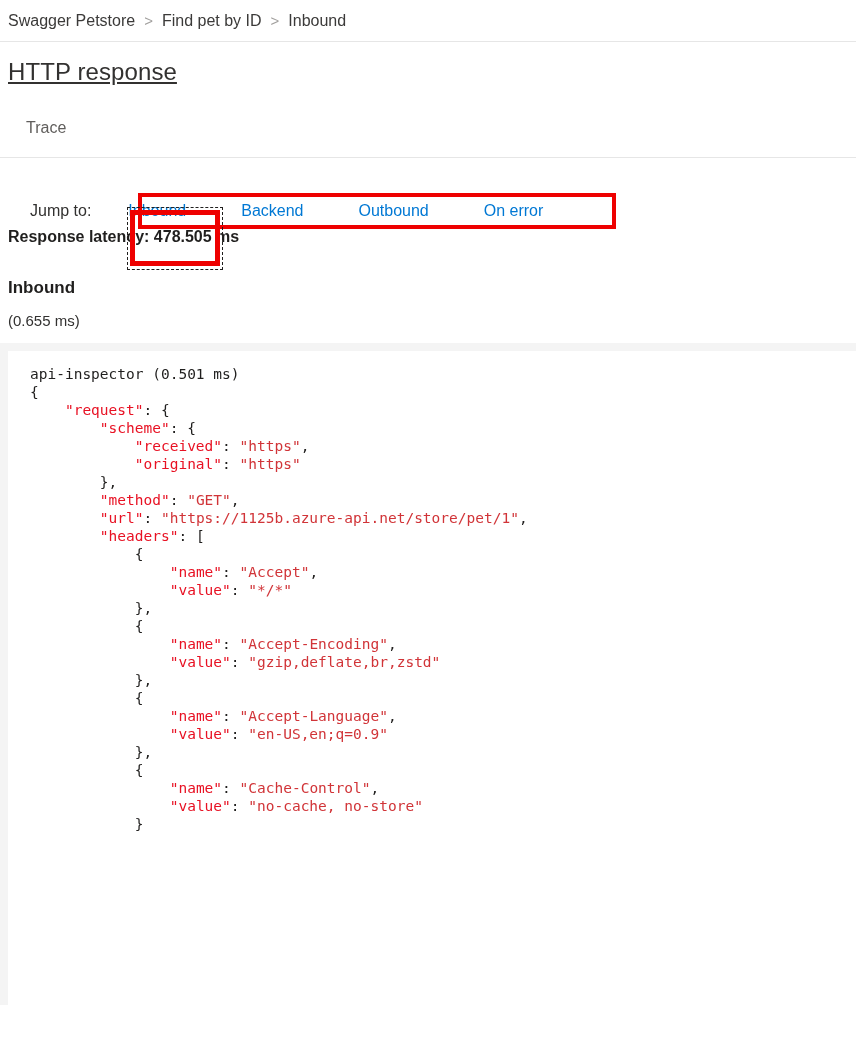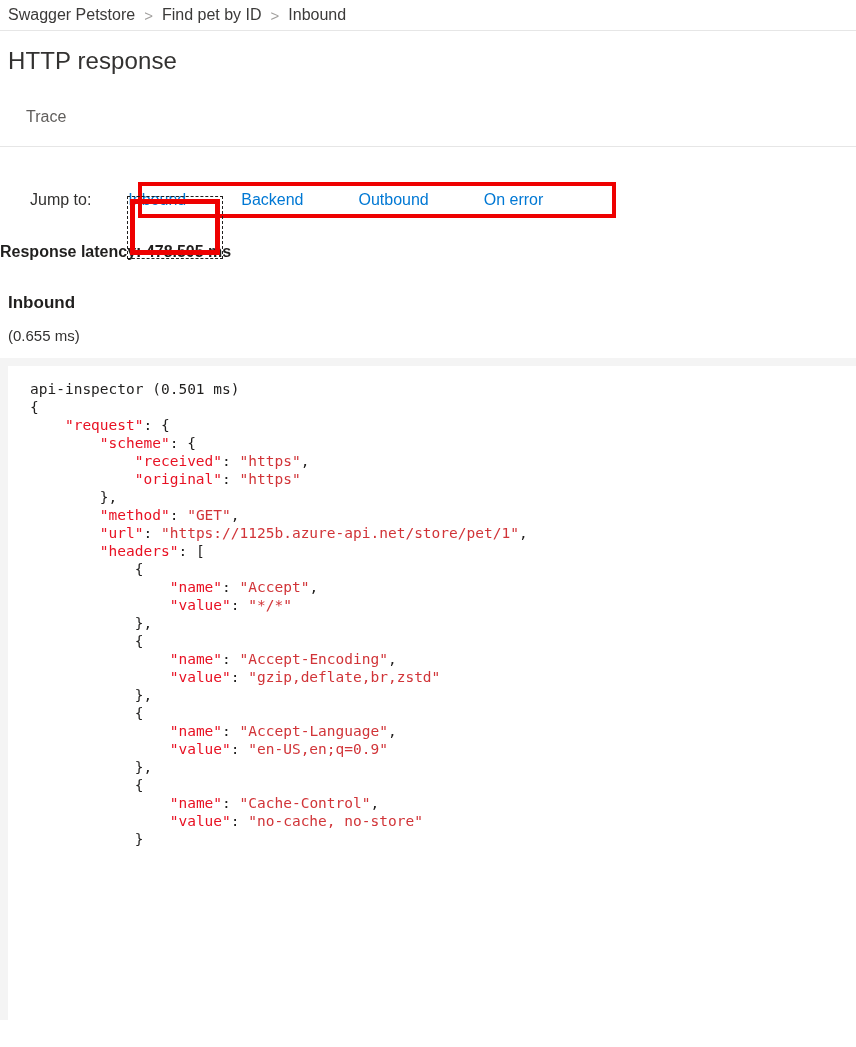--- a/index.html
+++ b/index.html
@@ -7,21 +7,21 @@
     margin: 0; padding: 0;
     width: 856px; height: 1047px;
     background: #ffffff;
     font-family: "Liberation Sans", sans-serif;
     color: #323130;
     overflow: hidden;
   }
 
   
   .breadcrumb {
-    height: 31px;
+    height: 42px;
     display: flex;
     align-items: center;
     padding-left: 8px;
     border-bottom: 1px solid #e6e6e6;
   }
   .crumb {
     font-size: 16px;
     color: #3b3a39;
     white-space: nowrap;
   }
@@ -32,20 +32,21 @@
   }
 
   
   .page-title {
     font-size: 24px;
     font-weight: 400;
     color: #323130;
     padding: 16px 0 0 8px;
     margin: 0;
     letter-spacing: .1px;
+    text-decoration: underline;
   }
 
   
   .tabs-wrap {
     position: relative;
     margin-top: 14px;
     height: 58px;
   }
   .tabs {
     display: flex;
@@ -127,21 +128,21 @@
     width: 478px; height: 36px;
     border: 4px solid #ee0000;
     pointer-events: none;
   }
 
   
   .latency {
     font-size: 16px;
     font-weight: bold;
     color: #201f1e;
-    margin-top: 26px;
+    padding-left: 8px;
   }
 
   
   .section-title {
     font-size: 17px;
     font-weight: bold;
     color: #201f1e;
     padding-left: 8px;
     margin-top: 32px;
   }

